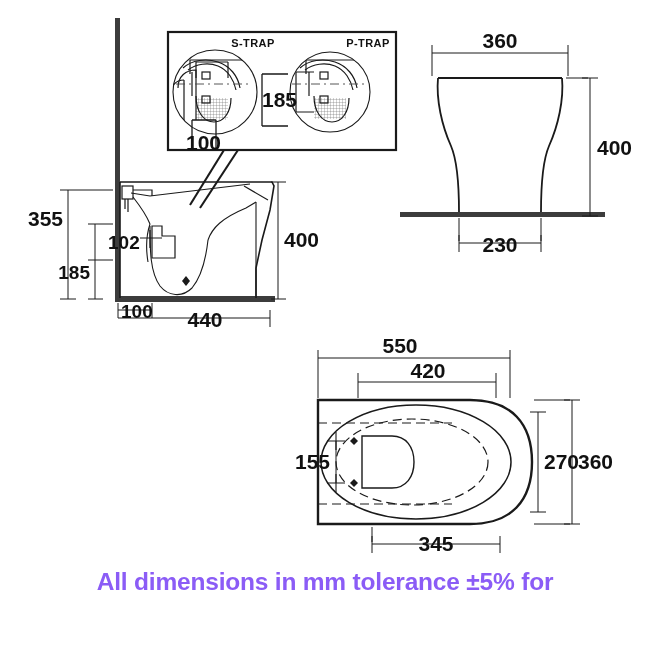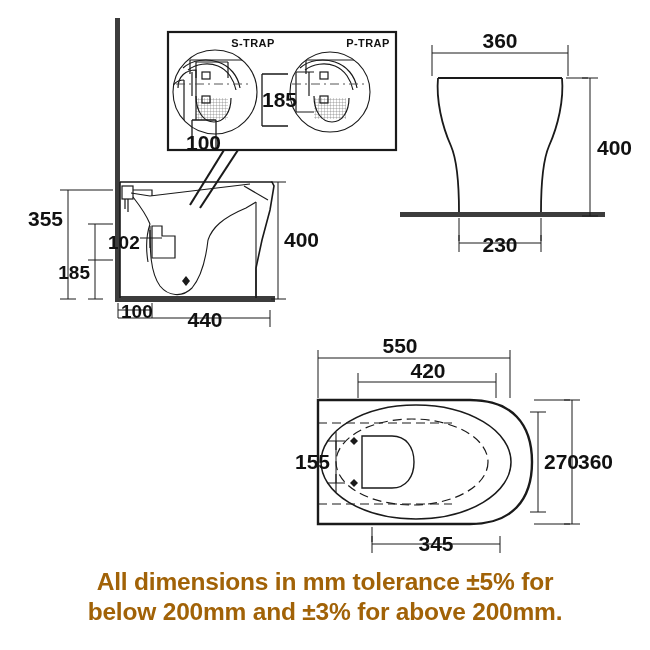--- a/index.html
+++ b/index.html
@@ -43,21 +43,21 @@
   .caption {
     position: absolute;
     left: 0;
     top: 567px;
     width: 650px;
     text-align: center;
     font-family: "Liberation Sans", sans-serif;
     font-weight: bold;
     font-size: 24.5px;
     line-height: 30px;
-    color: #a16207;
+    color: #8b5cf6;
     letter-spacing: -0.2px;
   }
   .caption span { display: block; }
 </style>
 </head>
 <body>
 
 <div id="drawing-root">
 
   <svg class="cad" viewBox="0 0 650 650">
@@ -284,16 +284,15 @@
       <text class="dimtext dim-lg" x="428" y="378" text-anchor="middle">420</text>
       <text class="dimtext dim-lg" x="436" y="551" text-anchor="middle">345</text>
       <text class="dimtext dim-lg" x="578" y="469">360</text>
       <text class="dimtext dim-lg" x="544" y="469">270</text>
       <text class="dimtext dim-lg" x="330" y="469" text-anchor="end">155</text>
     </g>
   </svg>
 
   <div class="caption">
     <span>All dimensions in mm tolerance ±5% for</span>
-    <span>below 200mm and ±3% for above 200mm.</span>
   </div>
 
 </div>
 
 </body></html>

